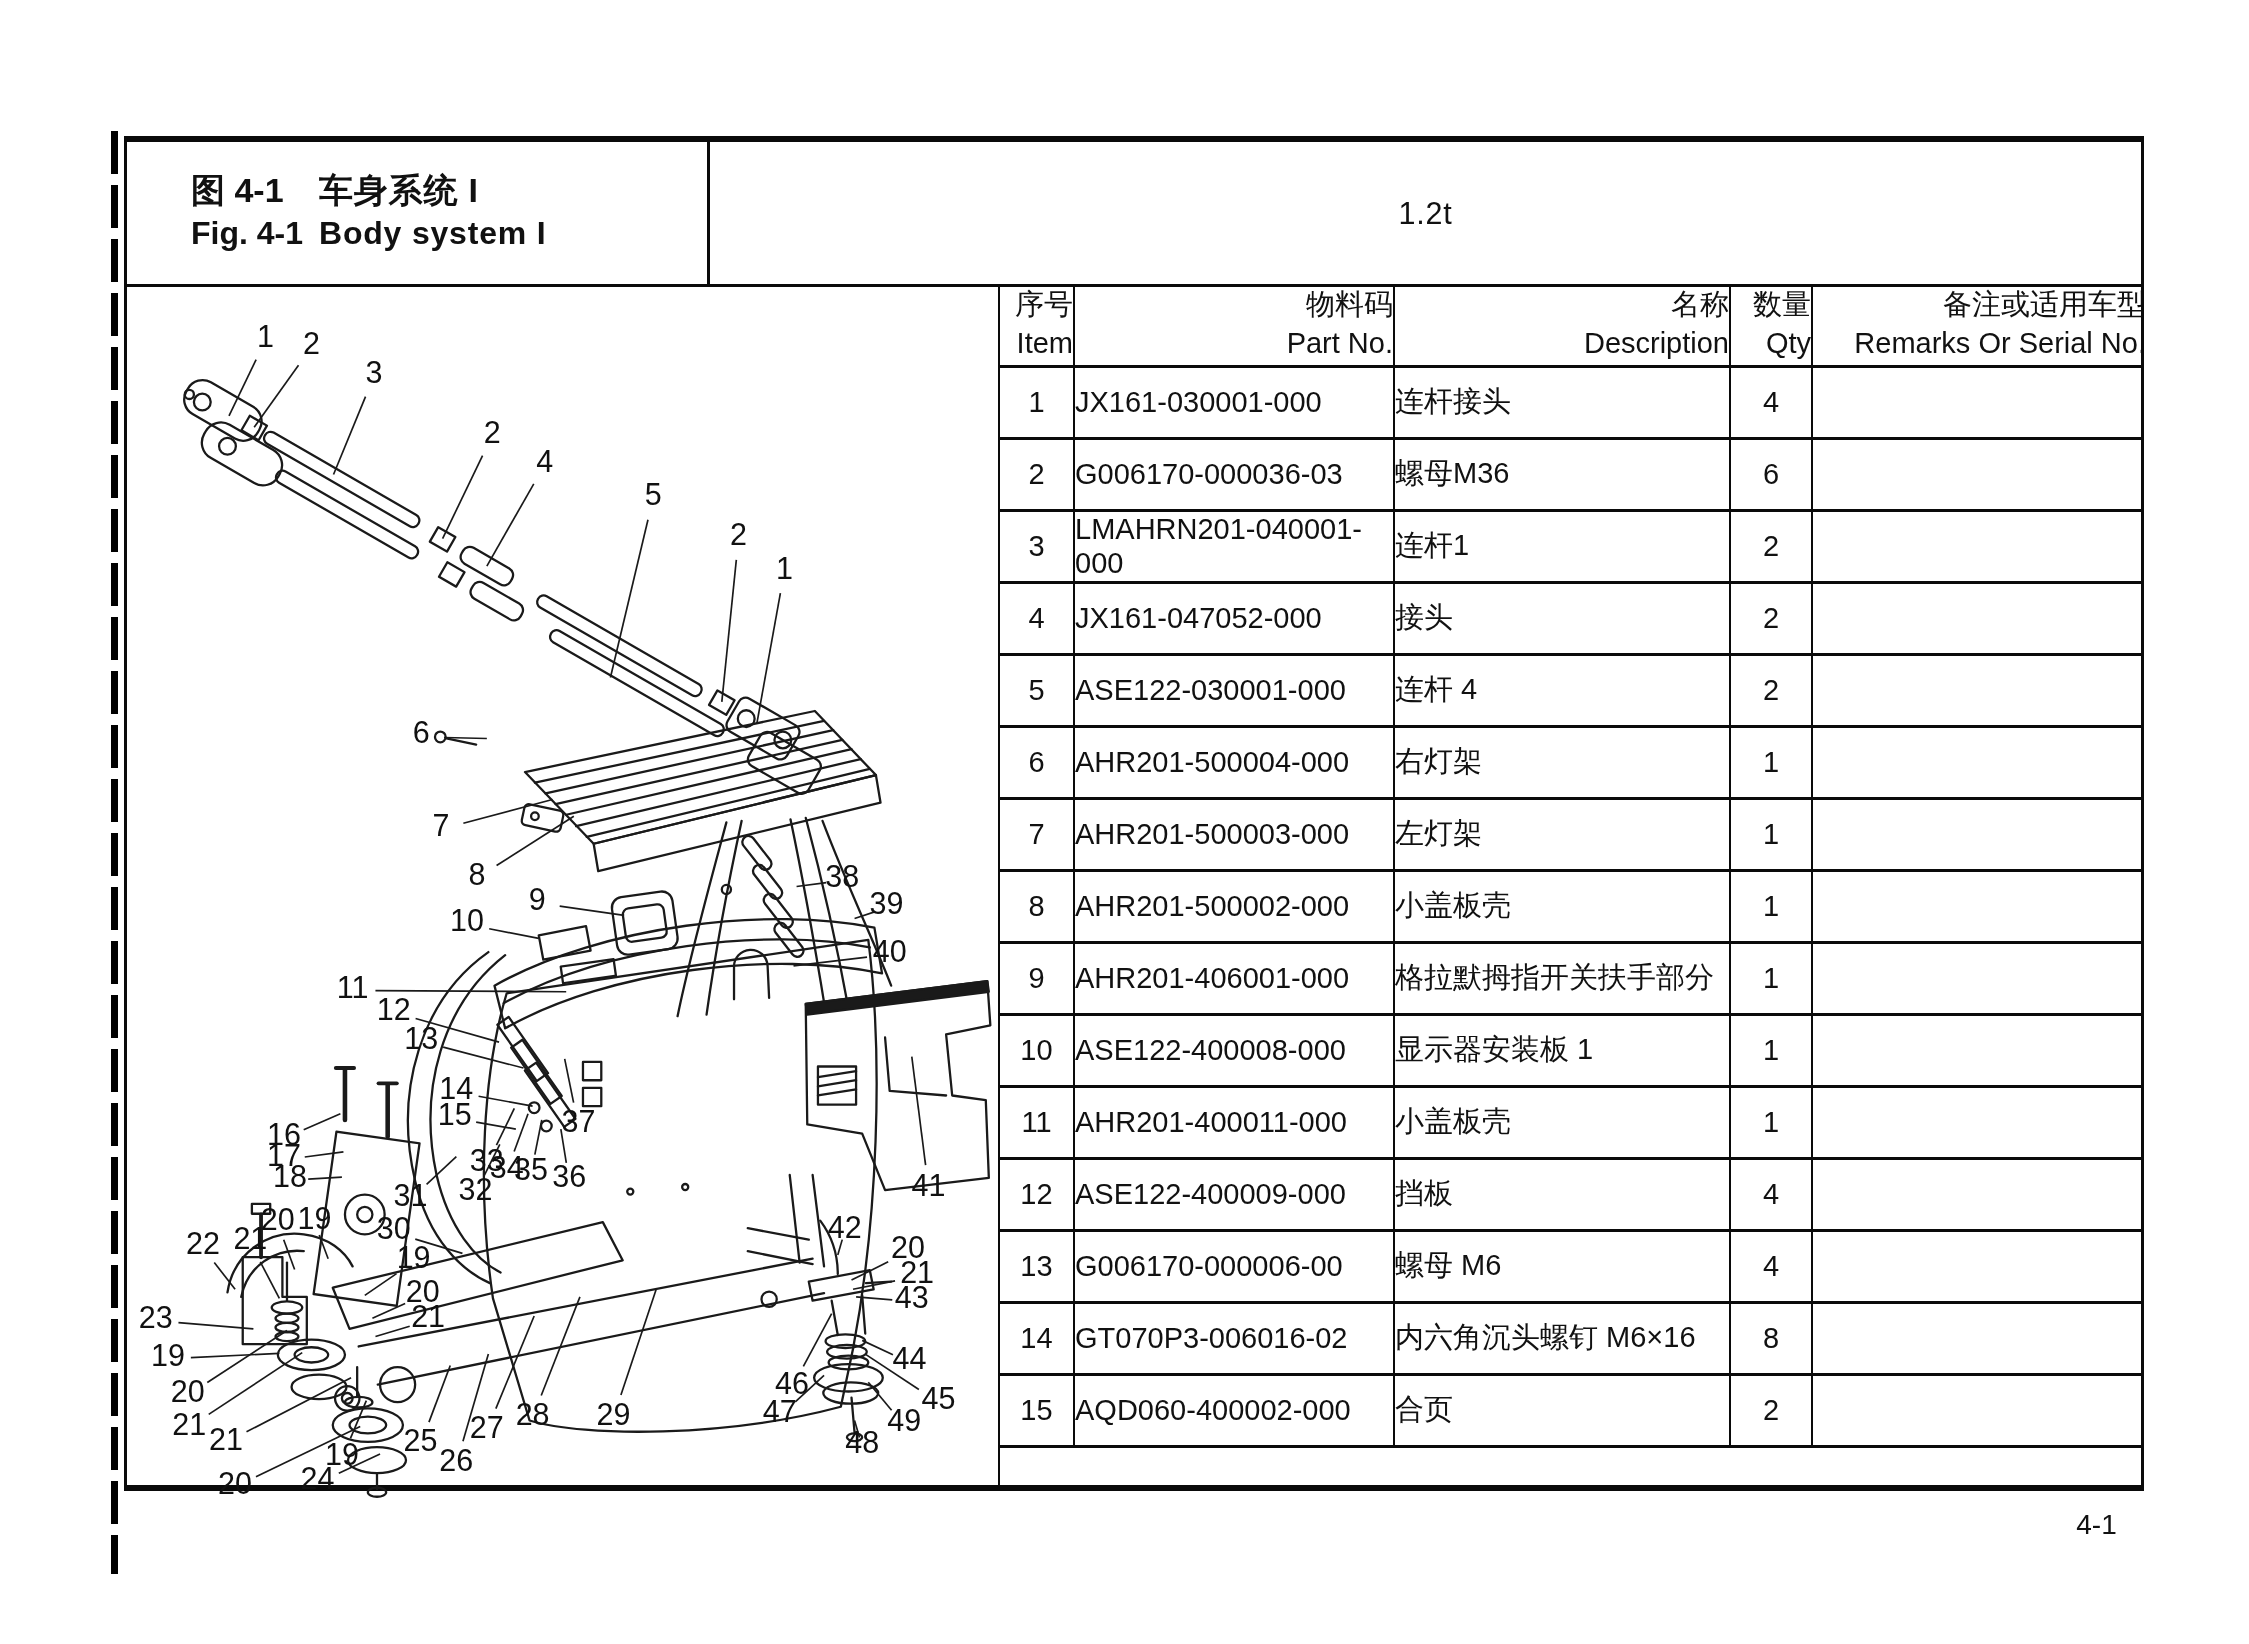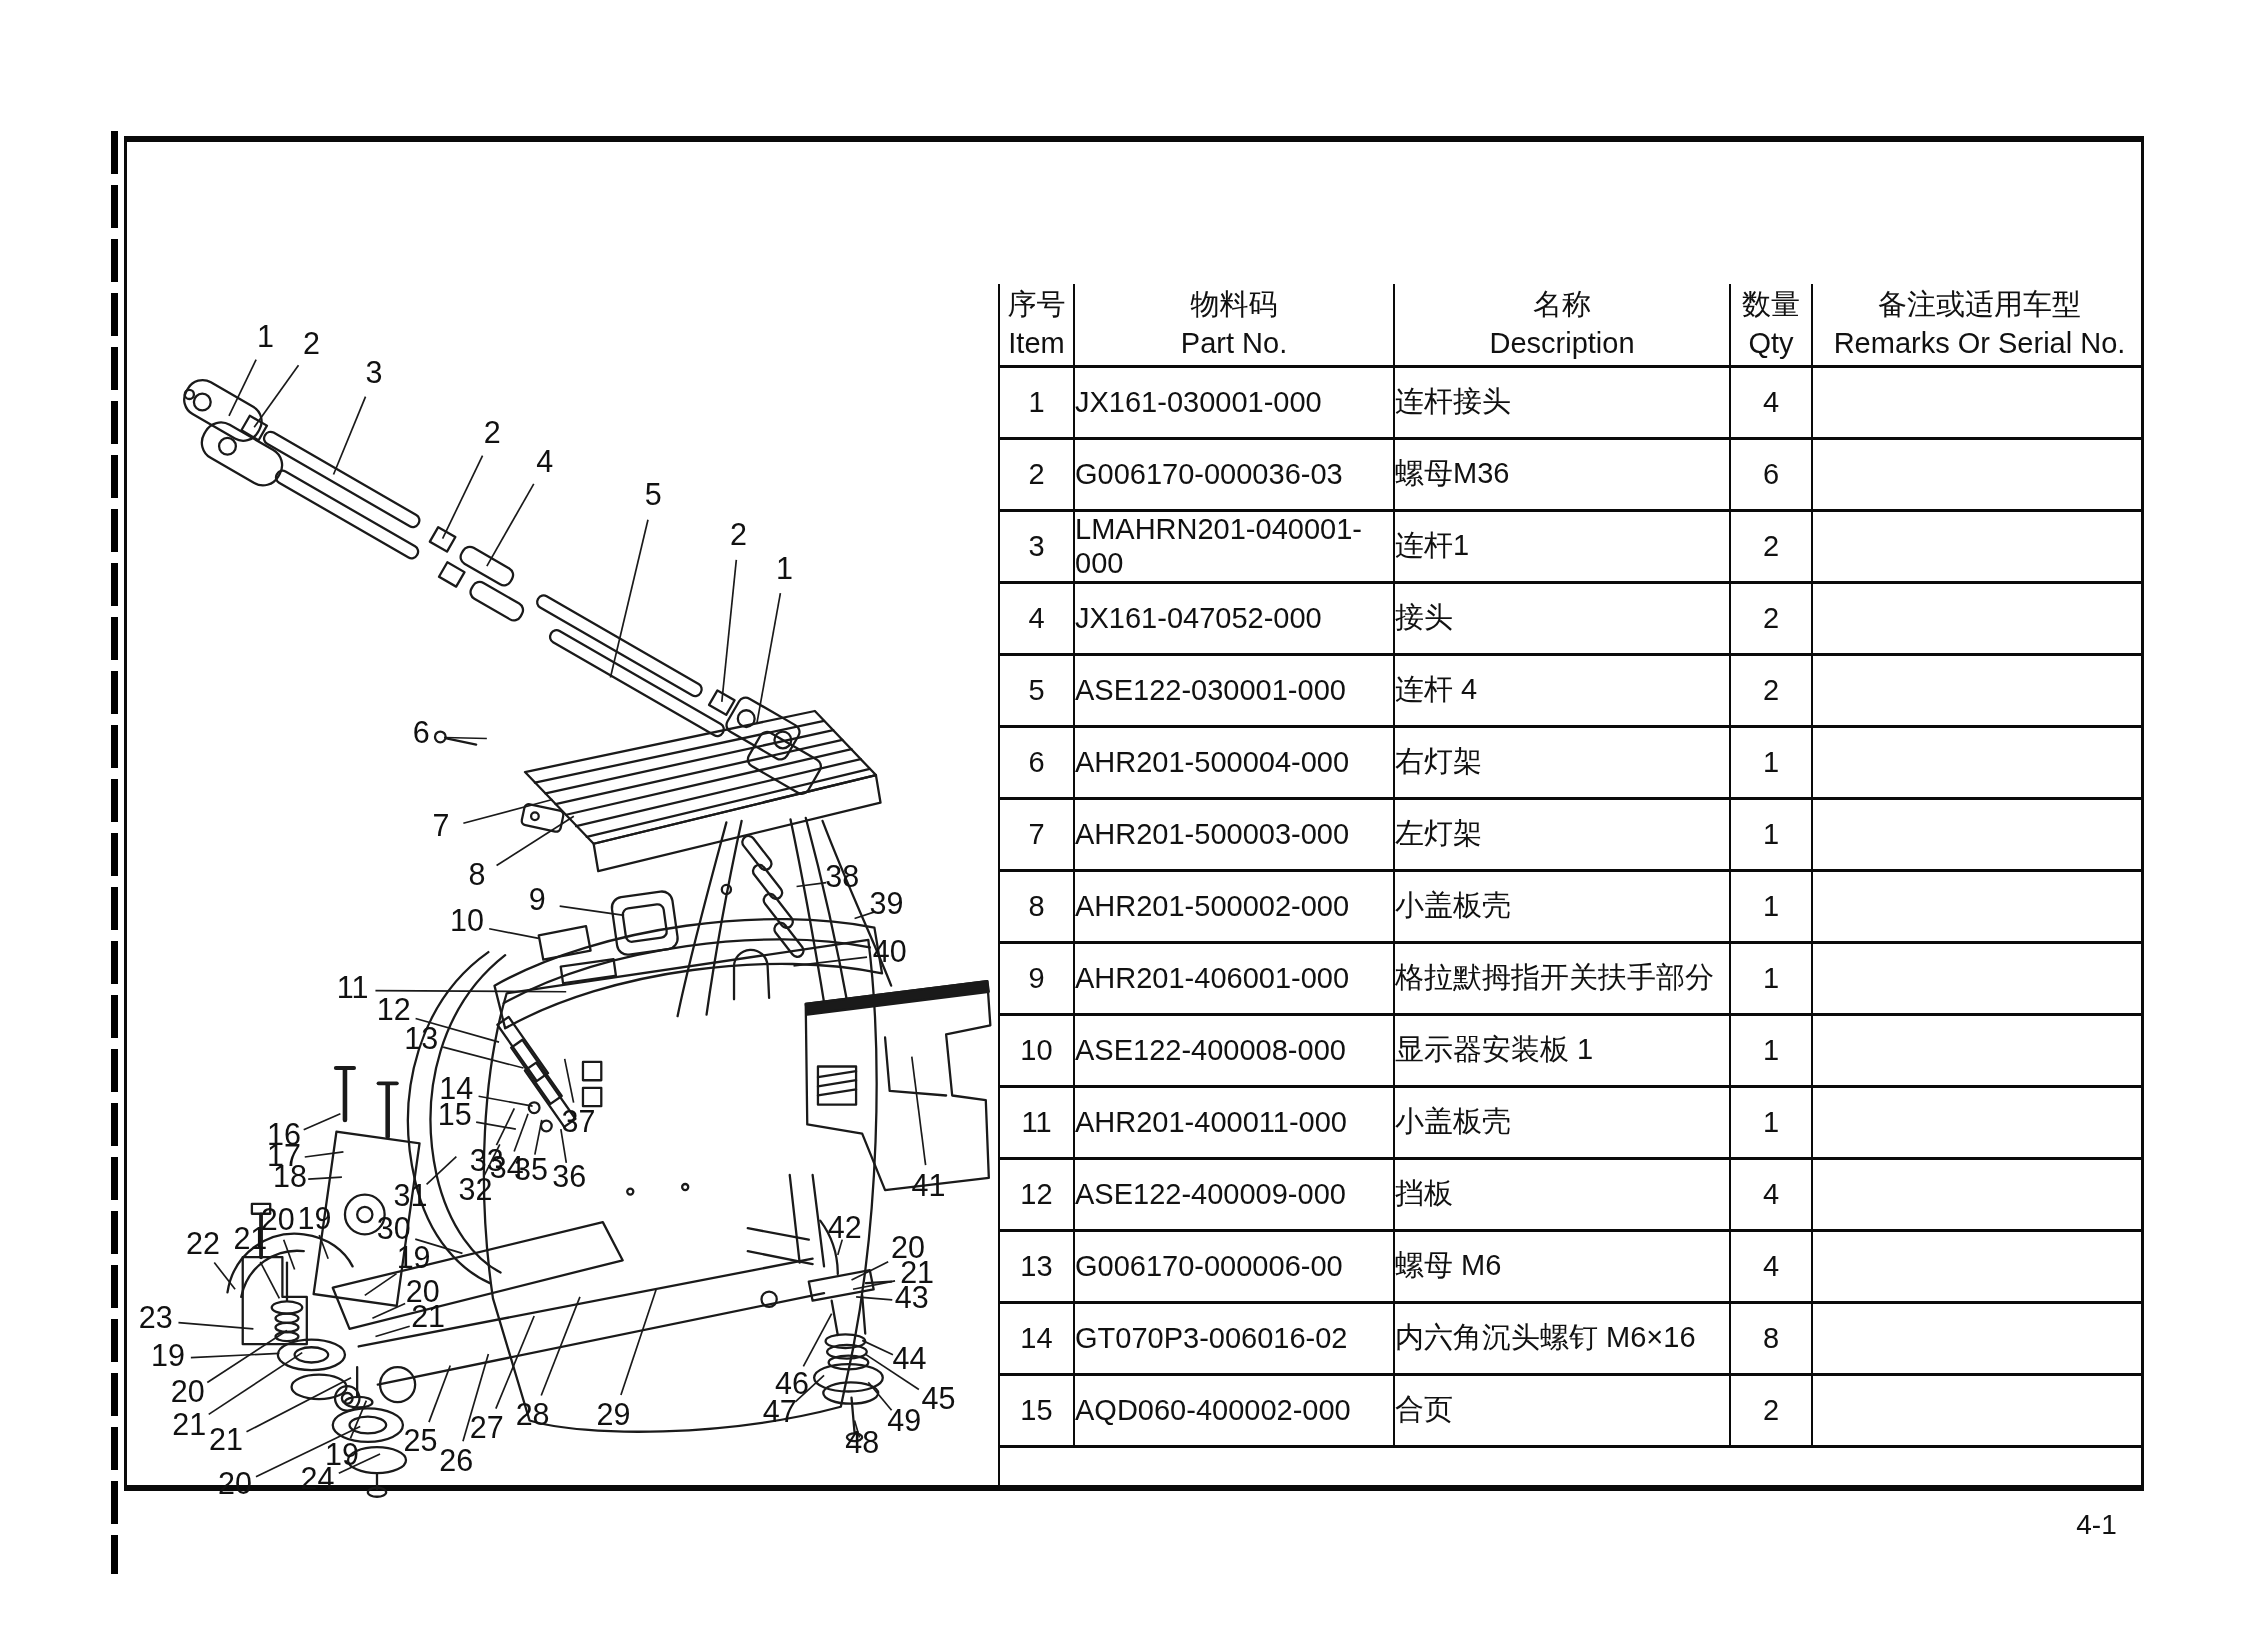--- a/index.html
+++ b/index.html
@@ -42,39 +42,54 @@
   table.parts{border-collapse:collapse;table-layout:fixed;width:100%;}
   table.parts col.c1{width:74px;}  table.parts col.c2{width:320px;}
   table.parts col.c3{width:336px;} table.parts col.c4{width:82px;}
   table.parts col.c5{width:334px;}
   table.parts td,table.parts th{
     border-right:2.3px solid #0a0a0a;border-bottom:3.1px solid #0a0a0a;
     box-sizing:border-box;font-size:29px;font-weight:400;vertical-align:middle;
     padding:0;overflow:hidden;
   }
   table.parts td:last-child,table.parts th:last-child{border-right:none;}
-  table.parts th{height:82px;border-bottom:3.8px solid #0a0a0a;text-align:center;line-height:1.35;}
+  table.parts th{height:82px;border-bottom:3.8px solid #0a0a0a;text-align:right;line-height:1.35;}
   table.parts td{height:72px;}
   td.c-item,td.c-qty{text-align:center;}
   td.c-part{padding-left:10.7px;padding-right:6.1px;line-height:1.18;word-break:break-word;margin-left:48px;}
   td.c-desc{padding-left:13.7px;padding-right:3.1px;font-size:28px;}
   
   svg.diagram{position:absolute;left:0;top:0;pointer-events:none;}
   .lineart{stroke:#1a1a1a;stroke-width:3;fill:none;stroke-linecap:round;stroke-linejoin:round;}
   .pagenum{position:absolute;left:2043px;top:1509px;width:107px;text-align:center;font-size:28px;}
 </style>
 </head>
 <body>
 
 <div class="page">
 
   <div class="binding"></div>
 
   <div class="mainbox">
 
+    <div class="header-row">
+      <div class="header-left">
+        <div class="hline zh">
+          <span class="hlabel">图 4-1</span>
+          <span class="htitle">车身系统 I</span>
+        </div>
+        <div class="hline en">
+          <span class="hlabel">Fig. 4-1</span>
+          <span class="htitle">Body system I</span>
+        </div>
+      </div>
+      <div class="header-right">
+        <span class="model">1.2t</span>
+      </div>
+    </div>
 
     <div class="table-wrap">
       <table class="parts">
         <colgroup>
             <col class="c1">
             <col class="c2">
             <col class="c3">
             <col class="c4">
             <col class="c5">
           </colgroup>

